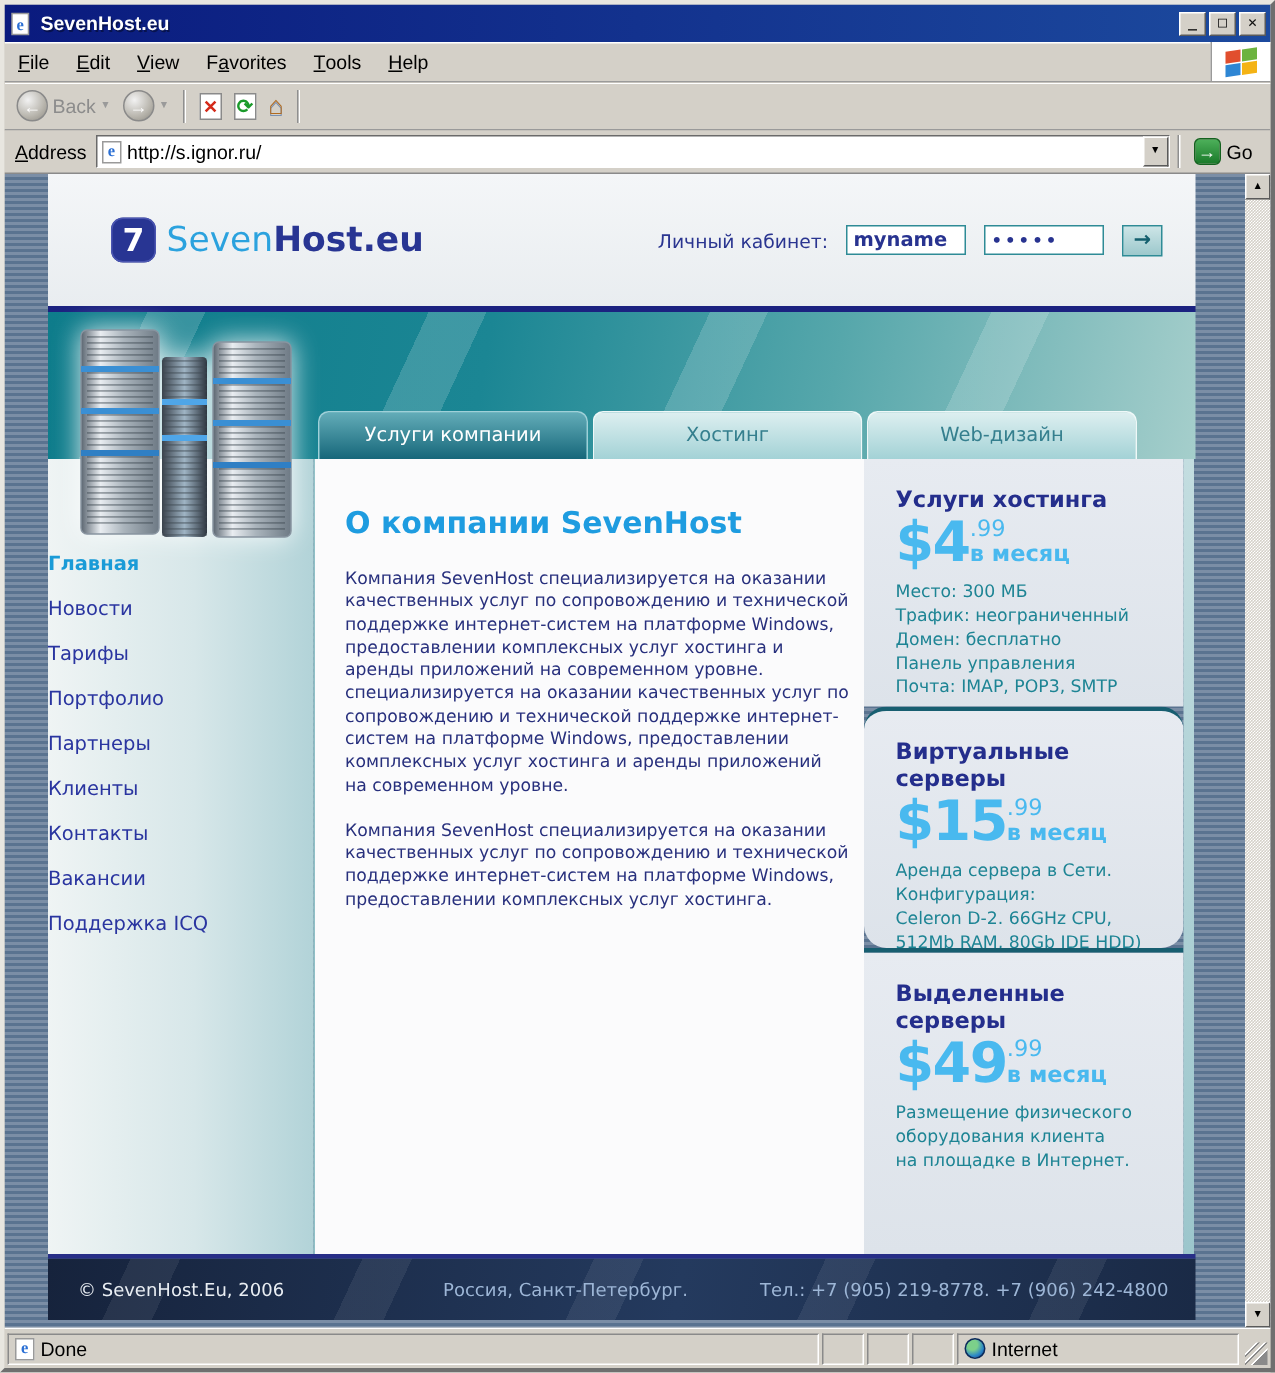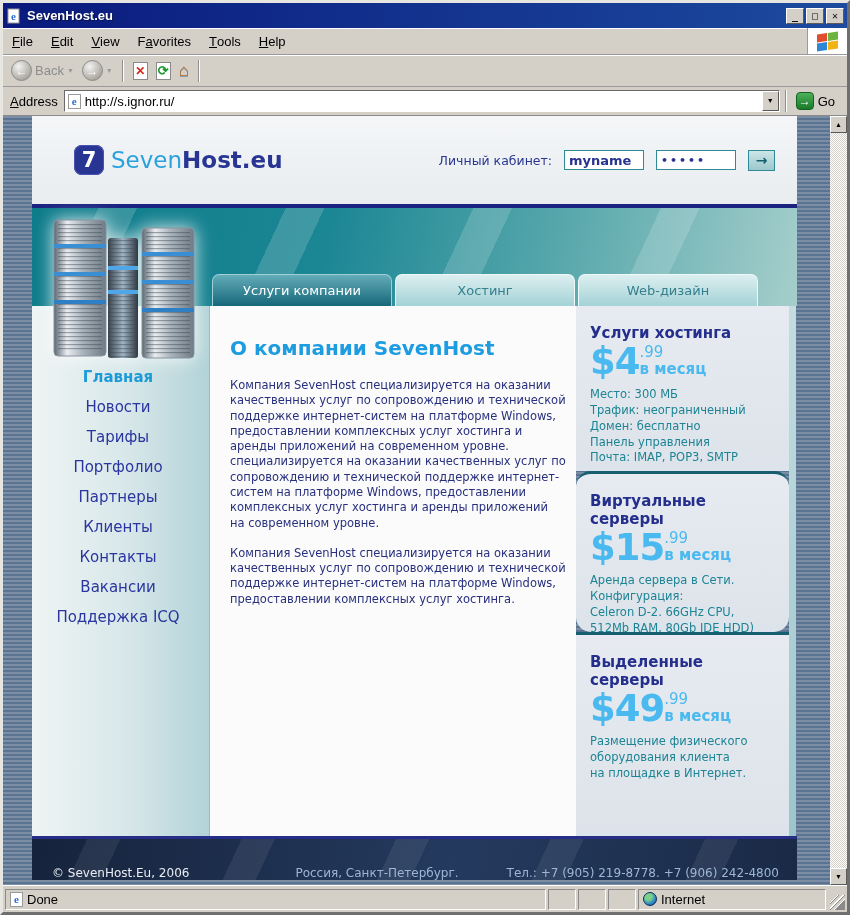--- a/index.html
+++ b/index.html
@@ -111,47 +111,47 @@
     align-items:center; justify-content:center; font-size:13px; cursor:pointer; }
   .tab.active { background:linear-gradient(#63acb8,#16677a); color:#fff;
     border:1px solid #9fd0d8; border-bottom:none; }
   .tab.idle { background:linear-gradient(#ddeff0,#a3d2d6); color:#357f8e;
     border:1px solid #eef8f8; border-bottom:none; }
 
   .middle { display:flex; height:530px; }
   .menu-col { width:178px; flex:none;
     background:linear-gradient(to right,#eff4f4,#d7e7e9 55%,#b2d3d8);
     border-right:1px solid #8fc0c6; padding-top:56px; }
-  .side-item { height:30px; line-height:30px; text-align:center; padding-right:5px;
-    color:#2a35a0; font-size:15px; cursor:pointer; }
+  .side-item { height:30px; line-height:30px; text-align:left; padding-right:5px;
+    color:#2a35a0; font-size:13px; cursor:pointer; }
   .side-item.active { color:#1a9bd7; font-weight:bold; }
 
   .main-col { width:366px; flex:none; background:#fbfbfc; padding:30px 18px 0 20px; }
   .main-col h1 { color:#1e9ce0; font-size:20px; margin-bottom:18px; font-weight:bold; }
   .main-col p { color:#28307d; font-size:11.5px; line-height:1.33; margin-bottom:15px; width:336px; }
 
   .sidebar-col { width:213px; flex:none; display:flex; flex-direction:column; }
-  .offer { background:linear-gradient(#e7ebf1,#dde3ea); padding:18px 12px 0 14px; cursor:pointer; }
+  .offer { background:linear-gradient(#e7ebf1,#dde3ea); padding:18px 12px 0 21px; cursor:pointer; }
   .offer + .offer { border-top:3px solid #175e70; }
   .offer.o1 { height:165px; } .offer.o2 { height:161px;border-radius:15px; } .offer.o3 { flex:1; }
   .offer-title { color:#242e8c; font-size:15px; font-weight:bold; }
   .price { display:flex; color:#49b9ef; margin-top:1px; }
   .price .dollars { font-size:37px; font-weight:bold; line-height:1; letter-spacing:-1px; }
   .price .sub { display:flex; flex-direction:column; margin-top:1px; }
   .price .cents { font-size:15px; font-weight:normal; line-height:1.1; }
   .price .per { font-size:15px; font-weight:bold; line-height:1.1; }
   .offer-lines { margin-top:7px; color:#1d8494; font-size:11.5px; line-height:1.38; }
 
   .strip-col { width:7px; flex:none; background:linear-gradient(#c3dde0,#9cc6cc); }
 
   .site-footer { height:44px; border-top:3px solid #272e87;
     background:
       repeating-linear-gradient(115deg, rgba(255,255,255,0) 0 50px, rgba(255,255,255,.07) 50px 80px, rgba(255,255,255,0) 80px 140px),
       linear-gradient(100deg,#16233c,#243a5e 55%,#1a2a46);
-    display:flex; align-items:flex-end; font-size:12px; padding:0 18px 0 20px; }
+    display:flex; align-items:center; font-size:12px; padding:0 18px 0 20px; }
   .f-copy { color:#e9eef3; }
   .f-loc { color:#9db6d6; margin-left:auto; }
   .f-tel { color:#9db6d6; margin-left:48px; }
 
   
   .statusbar { height:27px; background:#d4d0c8; display:flex; align-items:center;
     gap:2px; padding:2px 2px; border-top:1px solid #fff; flex:none; }
   .pane { height:21px; border:1px solid; border-color:#8a8a8a #fff #fff #8a8a8a;
     display:flex; align-items:center; padding:0 4px; gap:4px; color:#000; }
   .pane.main { flex:1; }

